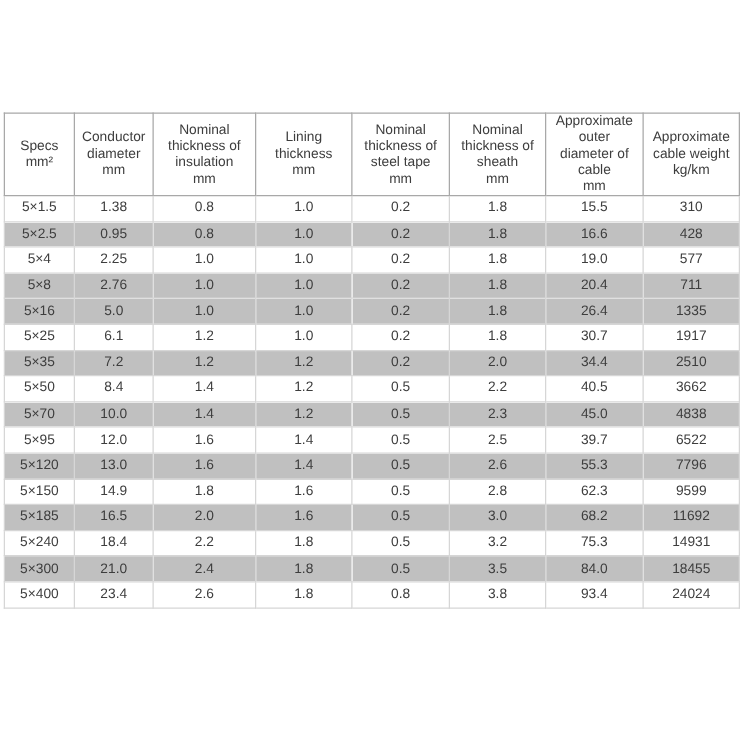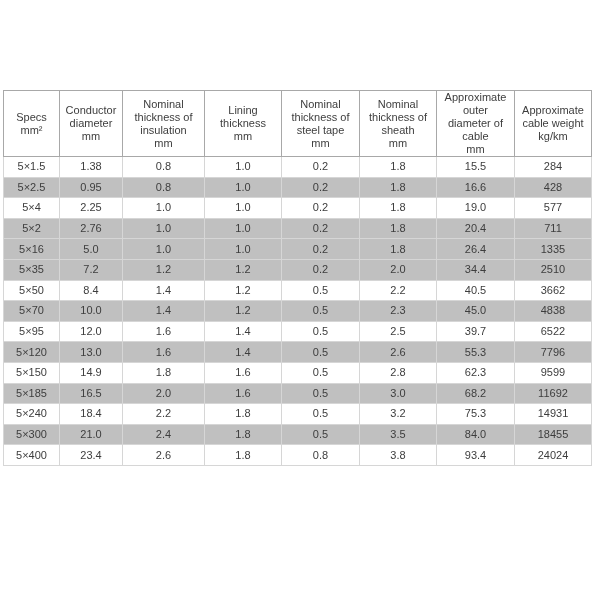--- a/index.html
+++ b/index.html
@@ -106,21 +106,21 @@
     </thead>
     <tbody id="table-body">
         <tr>
           <td>5×1.5</td>
           <td>1.38</td>
           <td>0.8</td>
           <td>1.0</td>
           <td>0.2</td>
           <td>1.8</td>
           <td>15.5</td>
-          <td>284</td>
+          <td>310</td>
         </tr>
         <tr class="stripe">
           <td>5×2.5</td>
           <td>0.95</td>
           <td>0.8</td>
           <td>1.0</td>
           <td>0.2</td>
           <td>1.8</td>
           <td>16.6</td>
           <td>428</td>
@@ -129,38 +129,48 @@
           <td>5×4</td>
           <td>2.25</td>
           <td>1.0</td>
           <td>1.0</td>
           <td>0.2</td>
           <td>1.8</td>
           <td>19.0</td>
           <td>577</td>
         </tr>
         <tr class="stripe">
-          <td>5×2</td>
+          <td>5×8</td>
           <td>2.76</td>
           <td>1.0</td>
           <td>1.0</td>
           <td>0.2</td>
           <td>1.8</td>
           <td>20.4</td>
           <td>711</td>
         </tr>
         <tr class="stripe">
           <td>5×16</td>
           <td>5.0</td>
           <td>1.0</td>
           <td>1.0</td>
           <td>0.2</td>
           <td>1.8</td>
           <td>26.4</td>
           <td>1335</td>
+        </tr>
+        <tr>
+          <td>5×25</td>
+          <td>6.1</td>
+          <td>1.2</td>
+          <td>1.0</td>
+          <td>0.2</td>
+          <td>1.8</td>
+          <td>30.7</td>
+          <td>1917</td>
         </tr>
         <tr class="stripe">
           <td>5×35</td>
           <td>7.2</td>
           <td>1.2</td>
           <td>1.2</td>
           <td>0.2</td>
           <td>2.0</td>
           <td>34.4</td>
           <td>2510</td>

